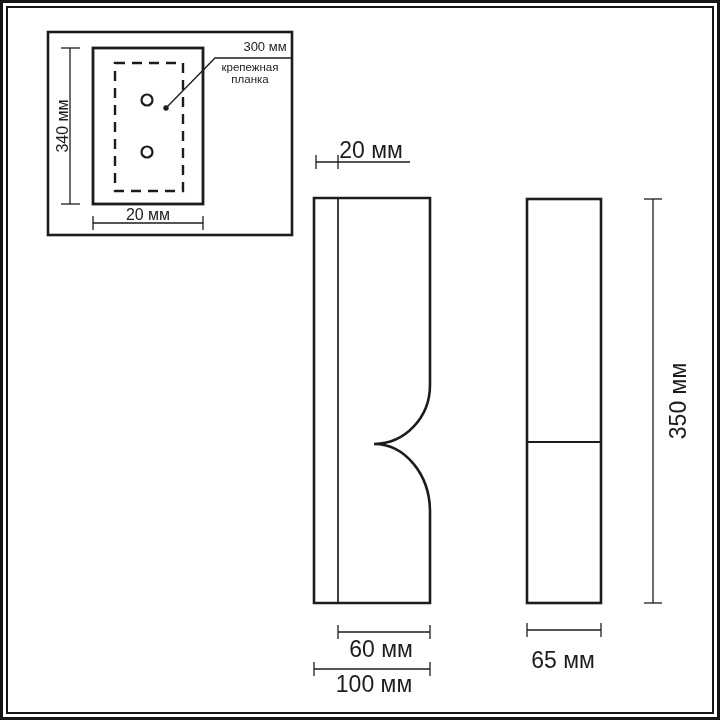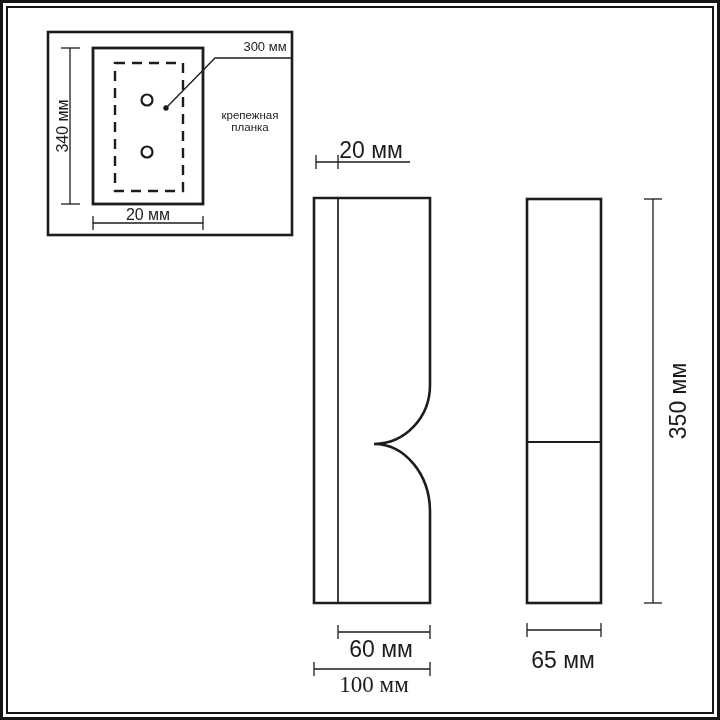--- a/index.html
+++ b/index.html
@@ -112,27 +112,27 @@
     <line x1="644" y1="199" x2="662" y2="199" stroke-width="1.3"></line>
     <line x1="644" y1="603" x2="662" y2="603" stroke-width="1.3"></line>
   </svg>
 
   <div class="dim-label dim-inset vertical" style="left:63px; top:126px;">340 мм</div>
 
   <div class="dim-label dim-inset" style="left:148px; top:215px;">20 мм</div>
 
   <div class="dim-label dim-callout-value" style="left:249px; top:46px;margin-left:16px;">300 мм</div>
 
-  <div class="callout-text" style="left:250px; top:73px;margin-top:48px;">крепежная планка</div>
+  <div class="callout-text" style="left:250px; top:73px;">крепежная планка</div>
 
   <div class="dim-label dim-main" style="left:371px; top:150px;">20 мм</div>
 
   <div class="dim-label dim-main" style="left:381px; top:649px;">60 мм</div>
 
-  <div class="dim-label dim-main" style="left:374px; top:684px;font-family:Liberation Serif, serif;">100 мм</div>
+  <div class="dim-label dim-main" style="left:374px; top:684px;">100 мм</div>
 
   <div class="dim-label dim-main" style="left:563px; top:660px;">65 мм</div>
 
   <div class="dim-label dim-main vertical" style="left:678px; top:401px;">350 мм</div>
 
   <div class="frame-inner"></div>
   <div class="frame-outer"></div>
 </div>
 
 </body></html>

